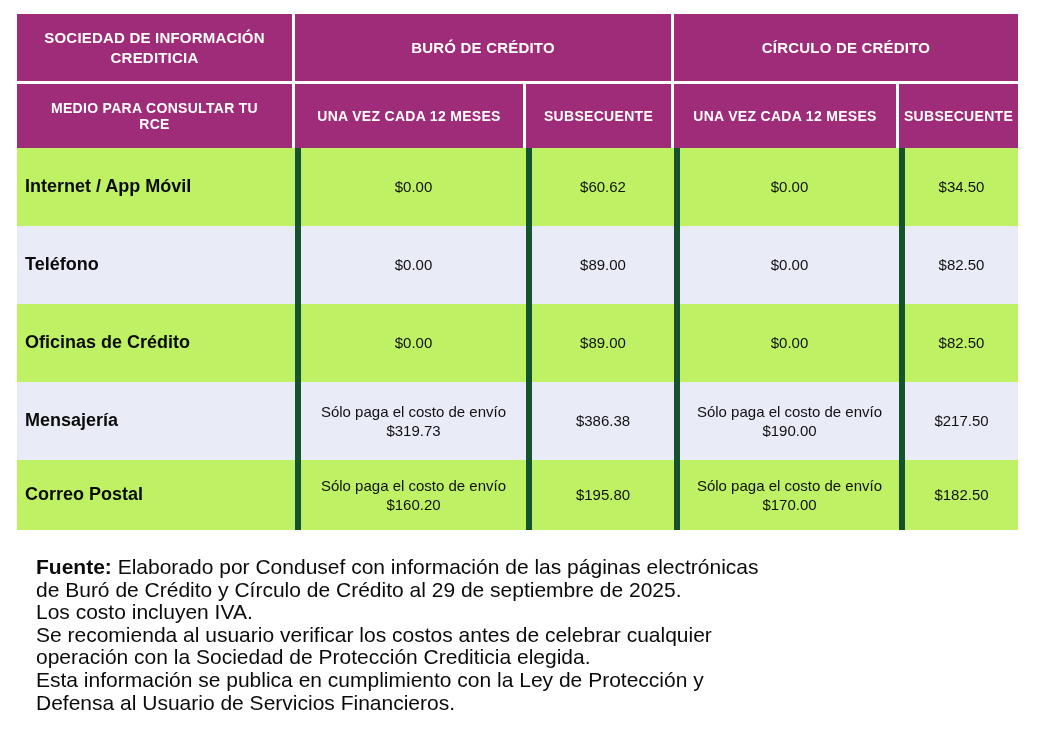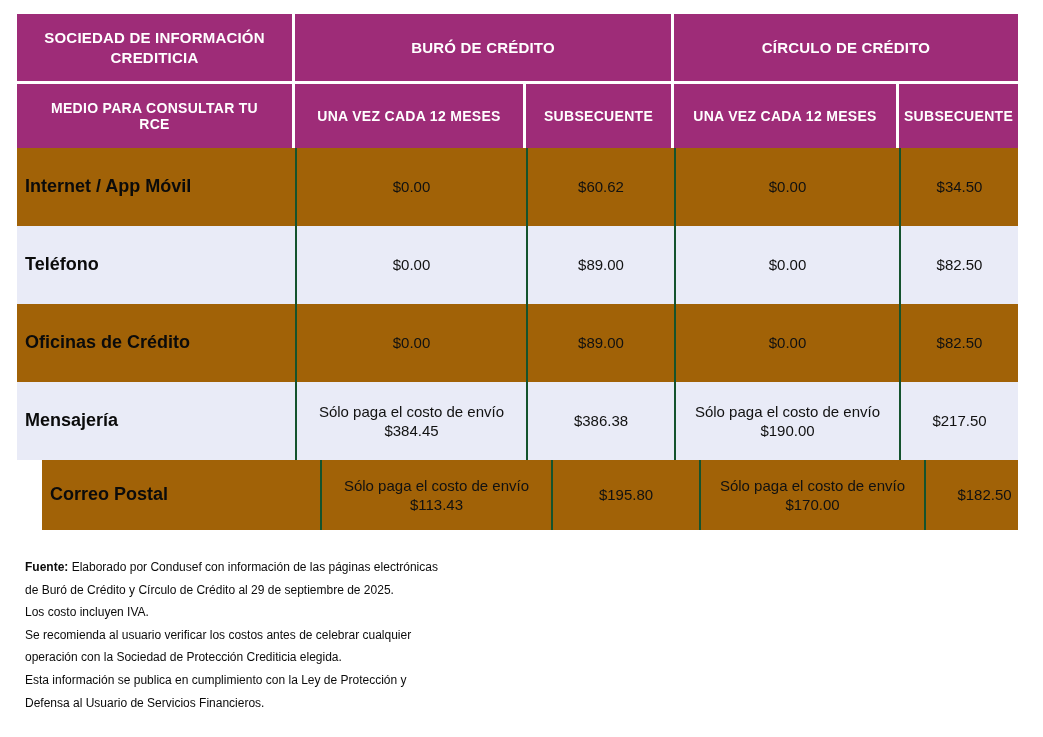--- a/index.html
+++ b/index.html
@@ -33,45 +33,45 @@
   .h-sic     { grid-column:1; grid-row:1; }
   .h-buro    { grid-column:2 / 4; grid-row:1; }
   .h-circulo { grid-column:4 / 6; grid-row:1; }
   .h-medio   { grid-column:1; grid-row:2; }
   
   .tbody { width:1001px; }
   .trow {
     display:grid;
     grid-template-columns:278px 231px 148px 225px 119px;
     min-height:78px;
-    background:#a16207;
+    background:#bef264;
   }
   .trow:nth-child(even) { background:var(--stripe, #E9EBF7); }
-  .trow:last-child { min-height:70px;margin-left:25px; }
+  .trow:last-child { min-height:70px; }
   .tcell {
     display:flex; align-items:center; justify-content:center;
     text-align:center;
     font-size:15px;
     line-height:1.3;
     padding:4px 10px;
     box-sizing:border-box;
   }
-  .tcell + .tcell { border-left:2px solid #14532d; }
+  .tcell + .tcell { border-left:6px solid #14532d; }
   .c-medio {
     justify-content:flex-start;
     text-align:left;
     font-weight:bold;
     font-size:18px;
     padding-left:8px;
     color:#0b0b0b;
   }
   
   .notes {
-    position:absolute; left:25px; top:556px; width:760px;
-    font-size:12px; line-height:22.6px; color:#0b0b0b;
+    position:absolute; left:36px; top:556px; width:760px;
+    font-size:21px; line-height:22.6px; color:#0b0b0b;
   }
   .b { font-weight:bold; }
 </style>
 </head>
 <body>
 
 <div>
 
   <div class="table-wrap">
 
@@ -108,29 +108,29 @@
       <div class="trow">
         <div class="tcell c-medio">Oficinas de Crédito</div>
         <div class="tcell">$0.00</div>
         <div class="tcell">$89.00</div>
         <div class="tcell">$0.00</div>
         <div class="tcell">$82.50</div>
       </div>
 
       <div class="trow">
         <div class="tcell c-medio">Mensajería</div>
-        <div class="tcell">Sólo paga el costo de envío $384.45</div>
+        <div class="tcell">Sólo paga el costo de envío $319.73</div>
         <div class="tcell">$386.38</div>
         <div class="tcell">Sólo paga el costo de envío $190.00</div>
         <div class="tcell">$217.50</div>
       </div>
 
       <div class="trow">
         <div class="tcell c-medio">Correo Postal</div>
-        <div class="tcell">Sólo paga el costo de envío $113.43</div>
+        <div class="tcell">Sólo paga el costo de envío $160.20</div>
         <div class="tcell">$195.80</div>
         <div class="tcell">Sólo paga el costo de envío $170.00</div>
         <div class="tcell">$182.50</div>
       </div>
 
     </div>
   </div>
 
   <div class="notes">
     <div>

